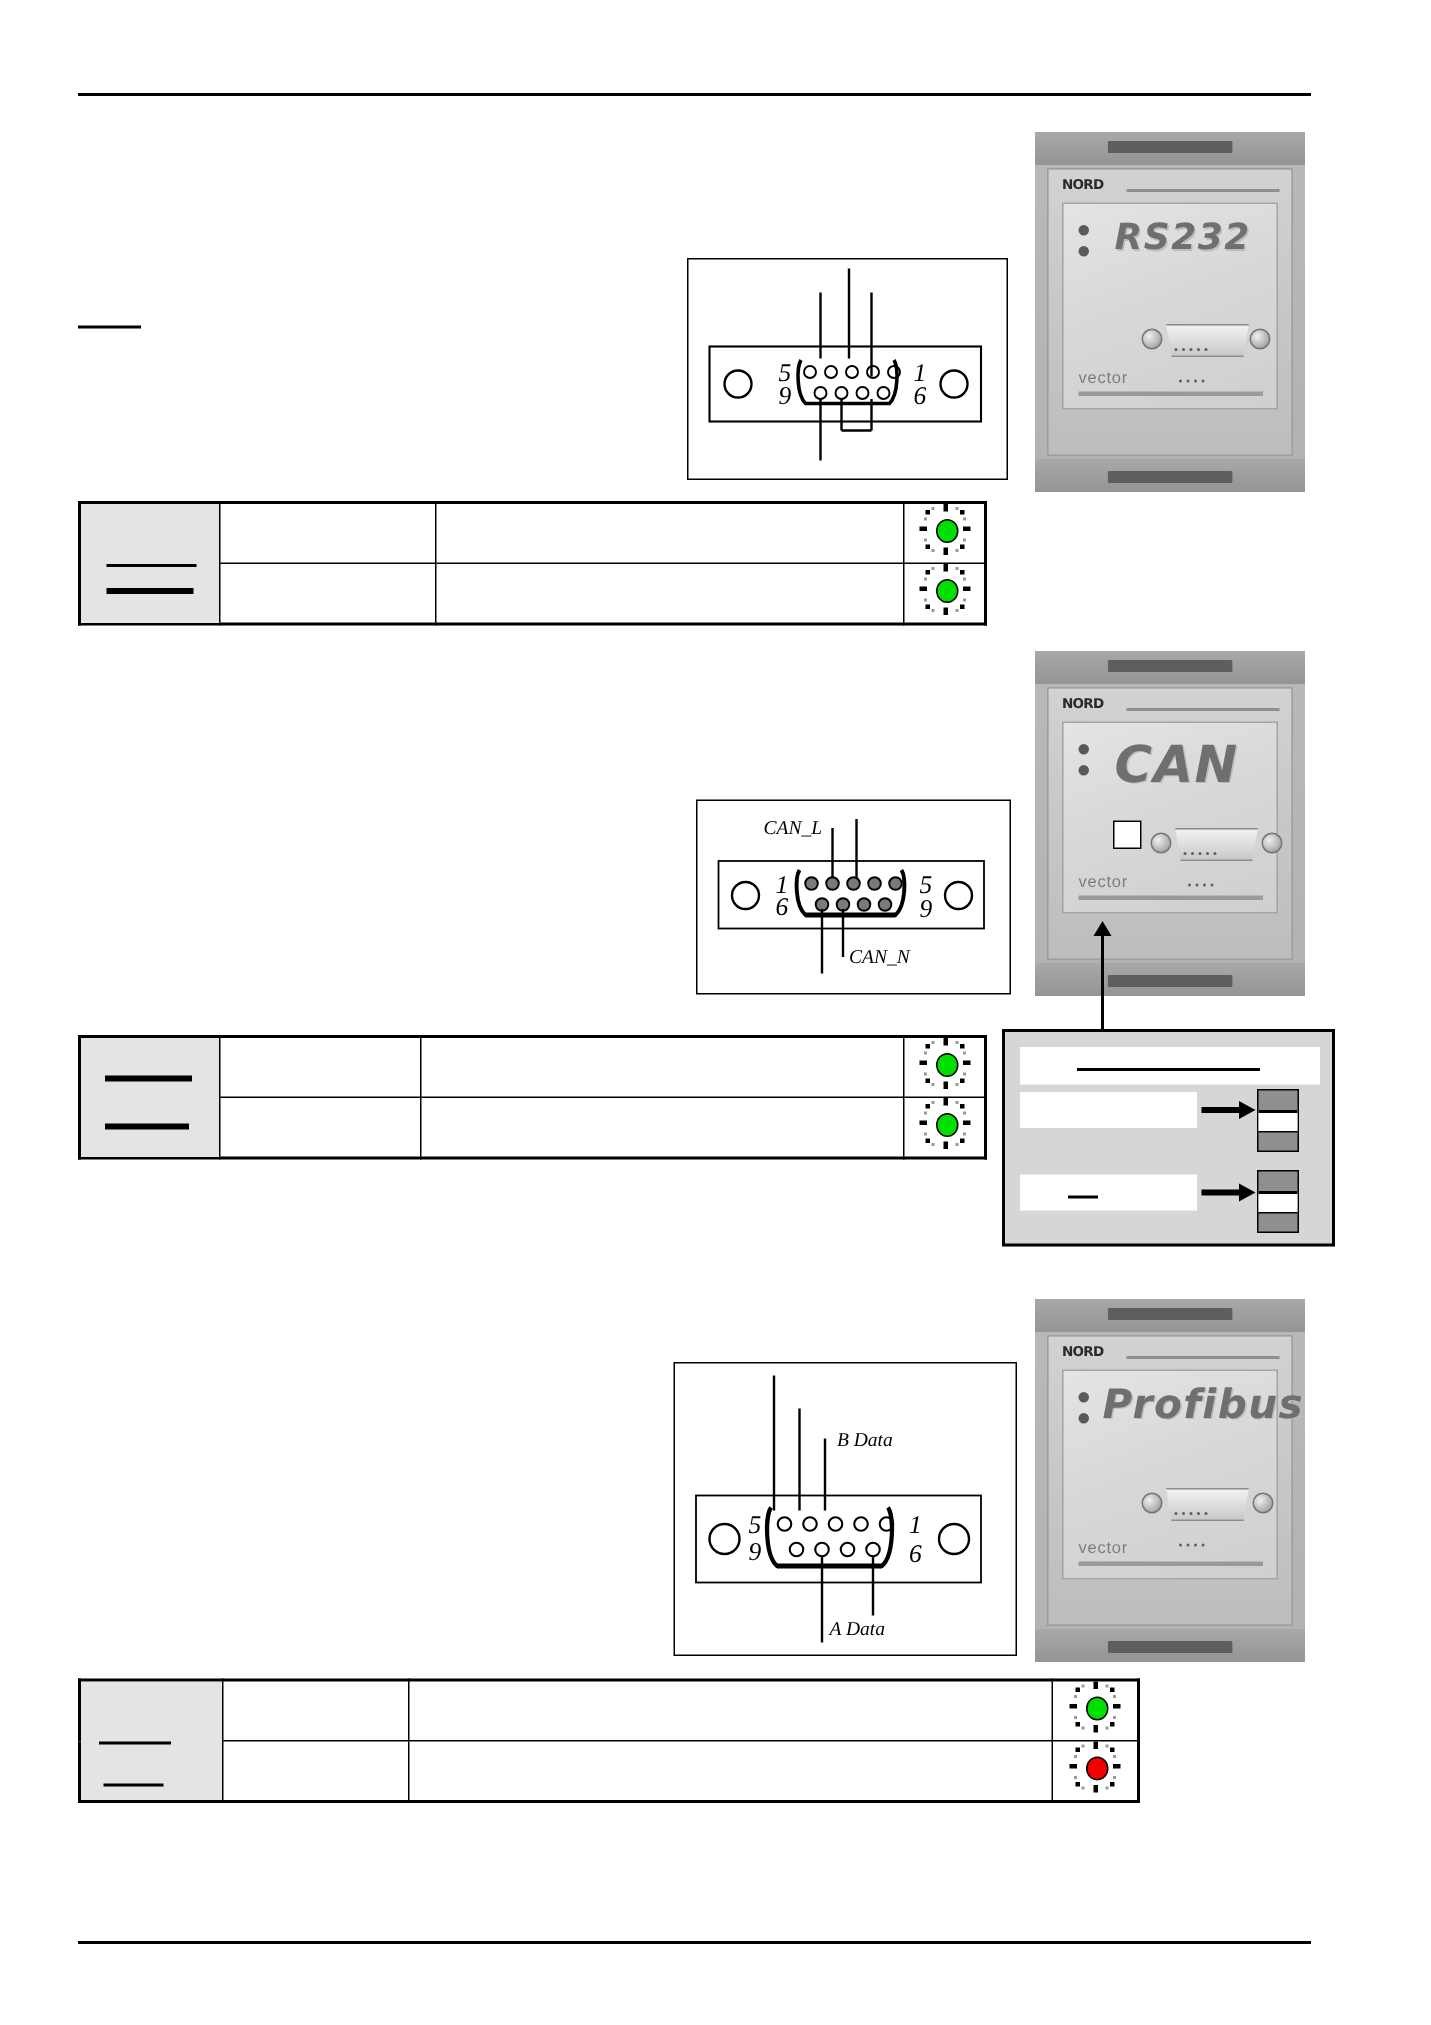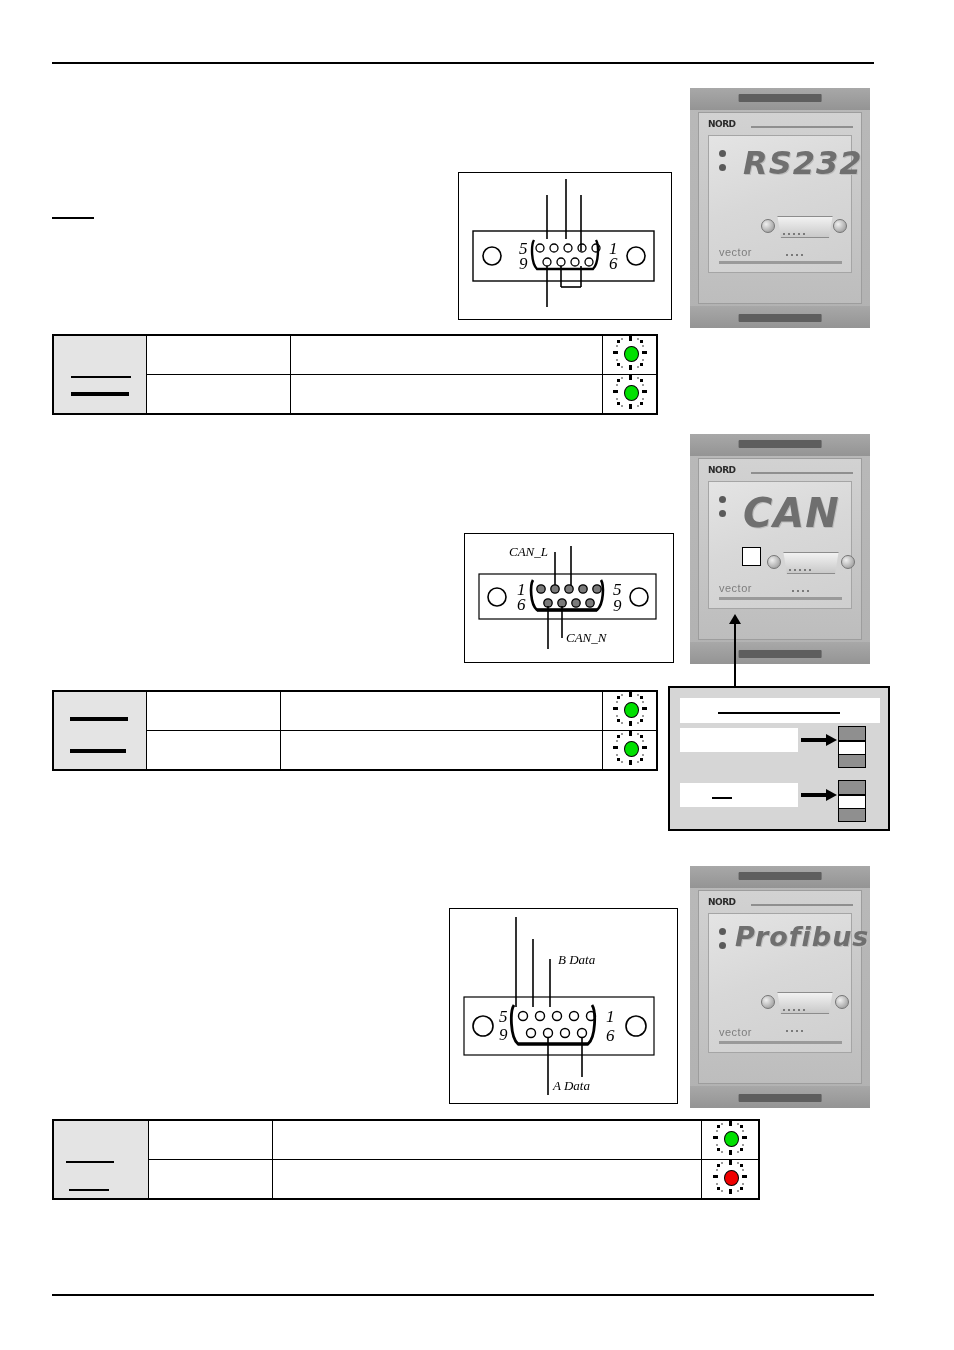--- a/index.html
+++ b/index.html
@@ -239,21 +239,21 @@
       <div class="mod-notch"></div>
     </div>
     <div class="mod-body">
       <div class="mod-brand">NORD</div>
       <div class="mod-brandline"></div>
       <div class="mod-face">
         <div class="mod-leds">
           <i></i>
           <i></i>
         </div>
-        <div class="mod-title" style="font-size:32px;">RS232</div>
+        <div class="mod-title" style="font-size:24px;">RS232</div>
         <div class="dsub" style="left:52px;bottom:34px;width:86px;height:24px;">
           <div class="screw l"></div>
           <div class="screw r"></div>
           <div class="shell"></div>
           <div class="pins">
             <span></span><span></span><span></span><span></span><span></span>
             <div class="row2"><span></span><span></span><span></span><span></span></div>
           </div>
         </div>
         <div class="mod-vector">vector</div>
@@ -342,21 +342,21 @@
       <div class="mod-notch"></div>
     </div>
     <div class="mod-body">
       <div class="mod-brand">NORD</div>
       <div class="mod-brandline"></div>
       <div class="mod-face">
         <div class="mod-leds">
           <i></i>
           <i></i>
         </div>
-        <div class="mod-title" style="font-size:40px;">CAN</div>
+        <div class="mod-title" style="font-size:34px;">CAN</div>
         <div class="dipmark" style="left:33px;bottom:42px;"></div>
         <div class="dsub" style="left:58px;bottom:32px;width:88px;height:26px;">
           <div class="screw l"></div>
           <div class="screw r"></div>
           <div class="shell"></div>
           <div class="pins">
             <span></span><span></span><span></span><span></span><span></span>
             <div class="row2"><span></span><span></span><span></span><span></span></div>
           </div>
         </div>

